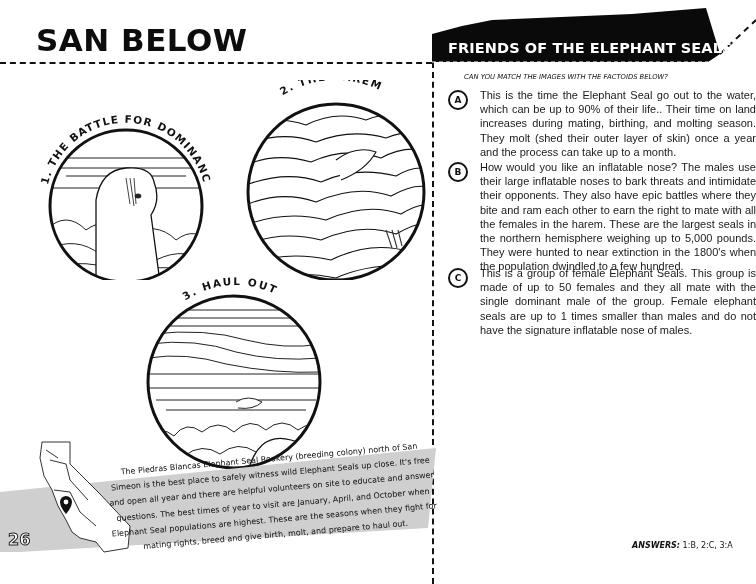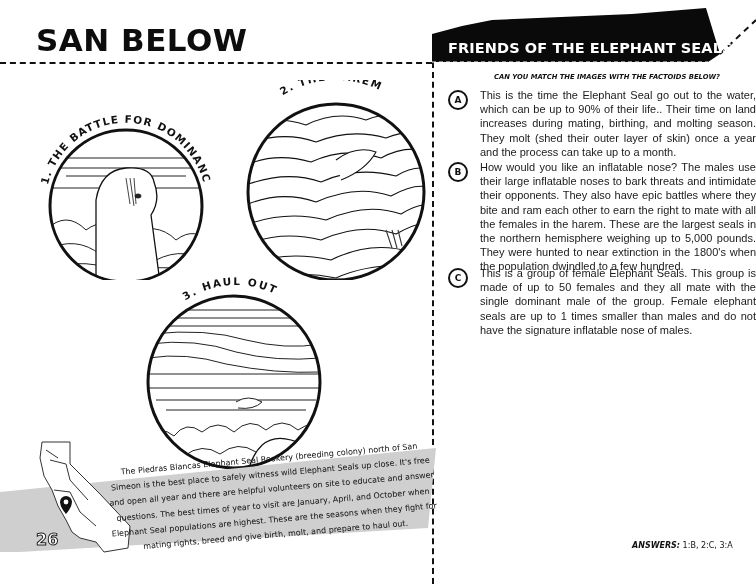--- a/index.html
+++ b/index.html
@@ -22,22 +22,22 @@
   .header-banner {
     position: absolute; left: 432px; top: 6px; width: 324px; height: 62px;
   }
   .header-banner svg { position: absolute; left: 0; top: 0; }
   .header-title {
     position: absolute; left: 448px; top: 40px;
     color: #ffffff; font-weight: bold; font-size: 14.5px;
     font-family: "DejaVu Sans", sans-serif; letter-spacing: 0.1px;
   }
   .prompt {
-    position: absolute; left: 494px; top: 73px;
-    font-size: 6.8px; font-weight: bold; font-style: italic; color: #111;
+    position: absolute; left: 464px; top: 73px;
+    font-size: 6.8px; font-weight: normal; font-style: italic; color: #111;
     font-family: "DejaVu Sans", sans-serif;
   }
   .factoid {
     position: absolute; left: 444px; width: 300px;
   }
   .factoid .badge {
     position: absolute; left: 4px; top: 2px; width: 20px; height: 20px;
     border: 2px solid #111; border-radius: 50%;
     font-size: 9px; font-weight: bold; text-align: center; line-height: 16px;
     font-family: "DejaVu Sans", sans-serif;
@@ -54,21 +54,21 @@
   }
   .info-text {
     position: absolute; left: 104px; top: 466px; width: 330px;
     transform: rotate(-5deg); transform-origin: left top;
     font-size: 8px; line-height: 15.2px; text-align: center;
     font-family: "DejaVu Sans", sans-serif; color: #111;
   }
   .page-number {
     position: absolute; left: 8px; top: 530px;
     font-size: 16px; font-weight: bold; color: #ffffff;
-    -webkit-text-stroke: 1px #222; font-family: "DejaVu Sans", sans-serif; margin-left: 28px;
+    -webkit-text-stroke: 1px #222; font-family: "DejaVu Sans", sans-serif;
   }
   .answers {
     position: absolute; left: 632px; top: 541px; font-size: 8px; color: #111;
     font-family: "DejaVu Sans", sans-serif;
   }
   .answers b { font-style: italic; }
 </style>
 </head>
 <body>
 

